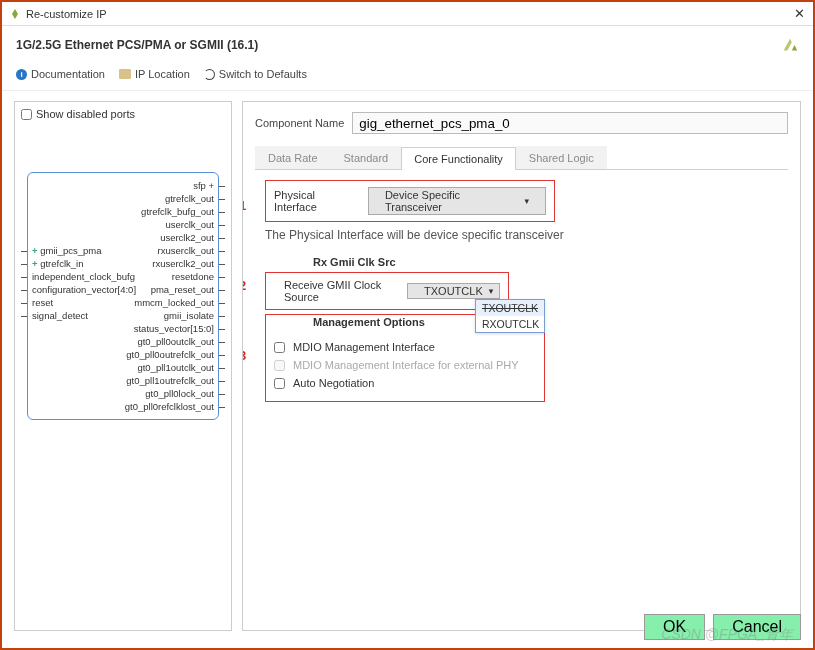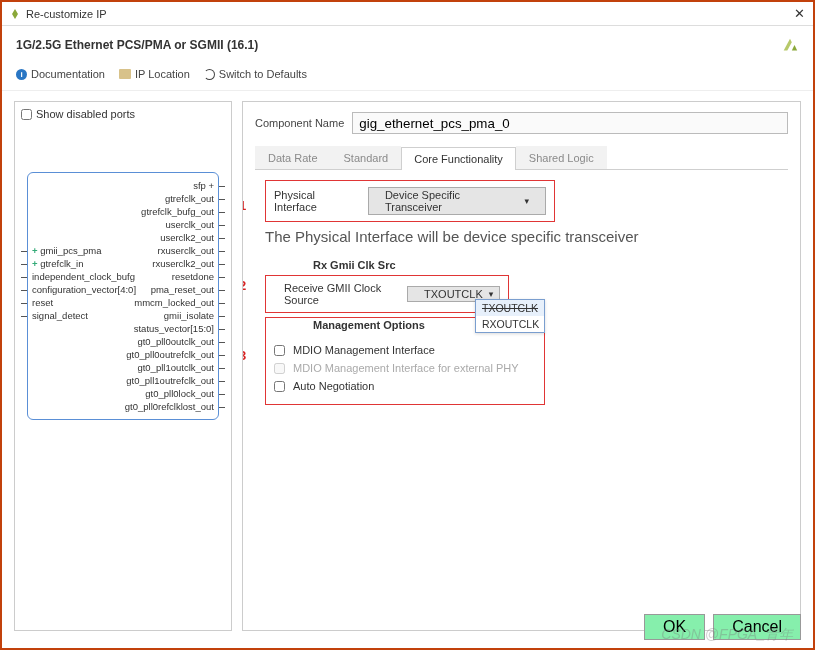--- a/index.html
+++ b/index.html
@@ -32,21 +32,21 @@
 .formrow label { color: #444; }
 .formrow .txt { flex: 1; border: 1px solid #bbb; background: #fafafa; padding: 2px 6px; height: 22px; }
 .tabs { display: flex; border-bottom: 1px solid #cfcfcf; margin-bottom: 10px; }
 .tab { padding: 5px 12px; color: #8a8a8a; border: 1px solid transparent; border-bottom: none; cursor: pointer; background: #f2f2f2; }
 .tab.active { background: #fff; border-color: #cfcfcf; color: #333; position: relative; top: 1px; }
 .annot { position: absolute; color: #d62222; font-size: 13px; font-weight: bold; }
 .redbox { border: 1.5px solid #e03535; padding: 6px 8px; margin-bottom: 6px; }
 .innerfield { display: flex; align-items: center; gap: 8px; }
 .innerfield .sel { border: 1px solid #aaa; padding: 1px 16px; display: flex; align-items: center; gap: 6px; min-width: 150px; justify-content: space-between; background: #e5e5e5; }
 .chev { font-size: 9px; }
-.helptext { margin: 4px 0 14px; color: #555; font-size: 15px; }
+.helptext { margin: 4px 0 14px; color: #555; font-size: 12px; }
 .group-title { font-weight: bold; margin-bottom: 4px; font-size: 11px; padding-left: 48px; }
 .mgmtbox { border: 1.5px solid #e03535; padding: 6px 8px; width: 280px; }
 .chkrow { display: flex; align-items: center; gap: 8px; margin: 6px 0; }
 .chkrow.disabled { color: #aaa; }
 .dropdown-open { position: absolute; border: 1px solid #7a9ecf; background: #fff; width: 70px; box-shadow: 0 1px 3px rgba(0,0,0,0.15); }
 .dropdown-open .opt { padding: 2px 6px; font-size: 10.5px; }
 .dropdown-open .opt.sel { background: #e7f0fb; text-decoration: line-through; }
 .footer { position: absolute; bottom: 8px; right: 12px; display: flex; gap: 8px; }
 .btn { border: 1px solid #999; background: #86efac; padding: 3px 18px; cursor: pointer; font-size: 16px; }
 .watermark { position: absolute; right: 20px; bottom: 4px; color: rgba(120,120,120,0.35); font-size: 14px; font-style: italic; pointer-events: none; }

